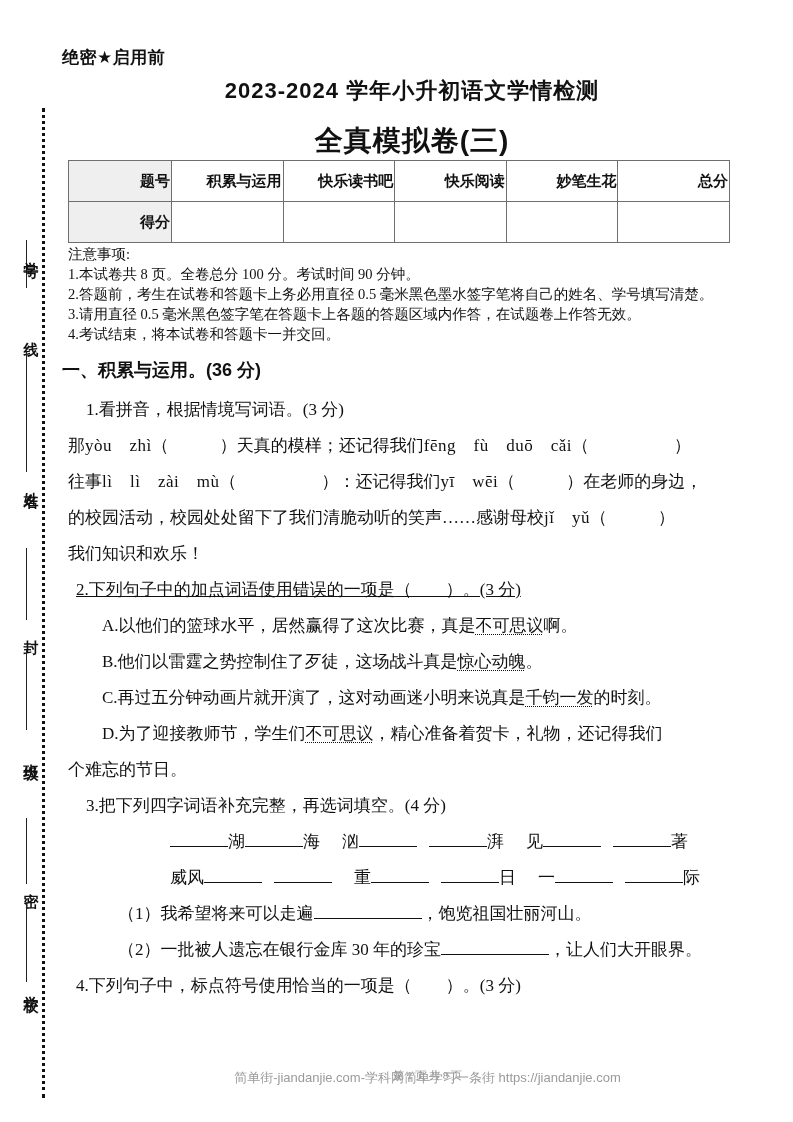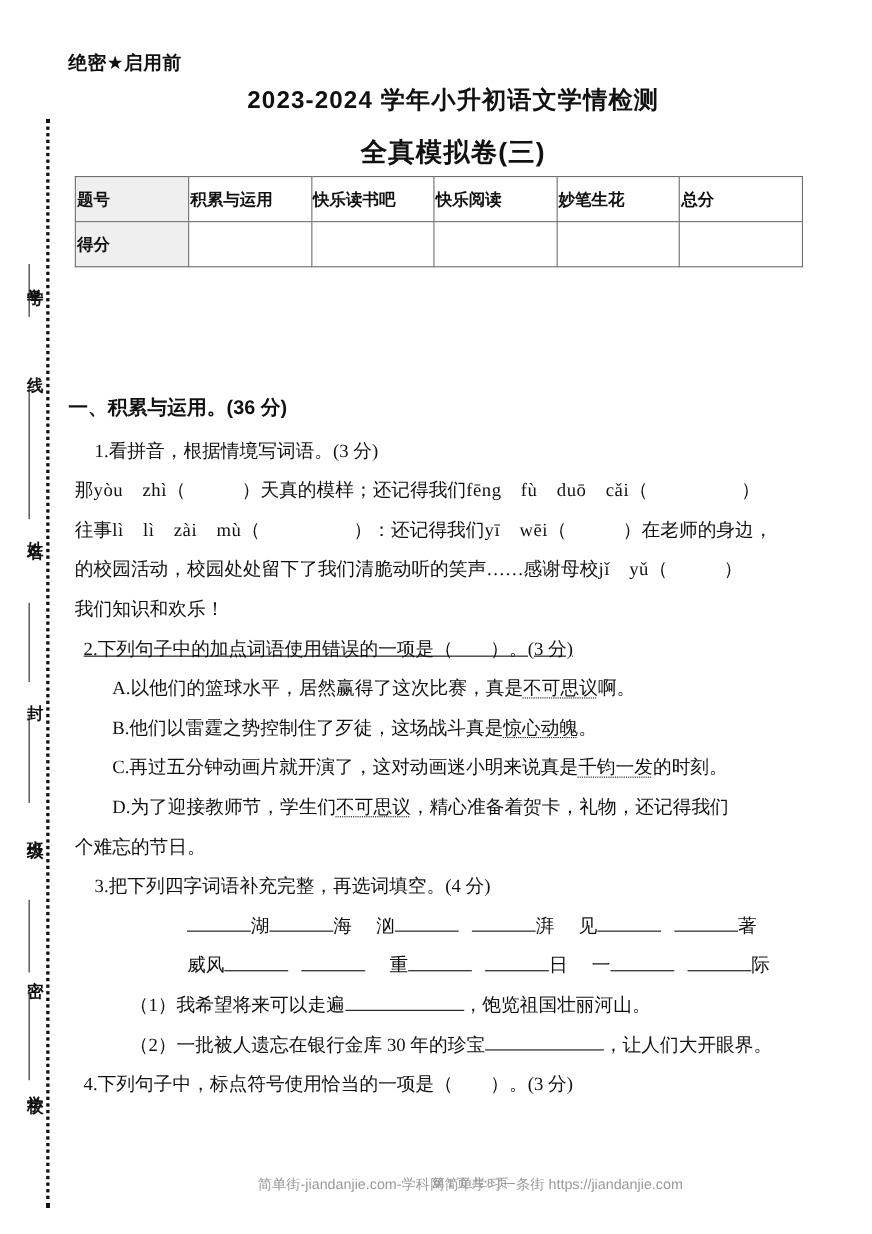--- a/index.html
+++ b/index.html
@@ -86,38 +86,38 @@
     white-space: nowrap;
   }
   #sub-title {
     position: absolute;
     left: 0;
     top: 122px;
     width: 700px;
     text-align: center;
     font-family: "Liberation Sans", "DejaVu Sans", sans-serif;
     font-weight: bold;
-    font-size: 24px;
+    font-size: 28px;
     letter-spacing: 1px;
     white-space: nowrap;
   }
 
   
   #score-table {
     position: absolute;
     left: 6px;
     top: 160px;
     width: 662px;
     border-collapse: collapse;
     table-layout: fixed;
   }
   #score-table td {
     border: 1px solid #6f6f6f;
     height: 38px;
-    text-align: left;
+    text-align: right;
     vertical-align: middle;
     font-family: "Liberation Sans", "DejaVu Sans", sans-serif;
     font-size: 15px;
     font-weight: bold;
     color: #111;
     background: #ffffff;
   }
   #score-table td.rowhead {
     background: #efefef;
     width: 100px;
@@ -252,20 +252,27 @@
       <td class="rowhead">得分</td>
       <td></td>
       <td></td>
       <td></td>
       <td></td>
       <td></td>
     </tr>
   </tbody>
     </table>
 
+  <div id="notice">
+    <span class="nline">注意事项:</span>
+    <span class="nline">1.本试卷共 8 页。全卷总分 100 分。考试时间 90 分钟。</span>
+    <span class="nline">2.答题前，考生在试卷和答题卡上务必用直径 0.5 毫米黑色墨水签字笔将自己的姓名、学号填写清楚。</span>
+    <span class="nline">3.请用直径 0.5 毫米黑色签字笔在答题卡上各题的答题区域内作答，在试题卷上作答无效。</span>
+    <span class="nline">4.考试结束，将本试卷和答题卡一并交回。</span>
+  </div>
 
   <div id="content">
 
     <p class="sec-heading">一、积累与运用。(36 分)</p>
 
     <p class="q-stem">1.看拼音，根据情境写词语。(3 分)</p>
 
 
     <p class="q-line flush">
       <span>那</span><span class="py">yòu　zhì</span><span class="paren">（　　　）</span><span>天真的模样；还记得我们</span><span class="py">fēng　fù　duō　cǎi</span><span class="paren">（　　　　　）</span>

